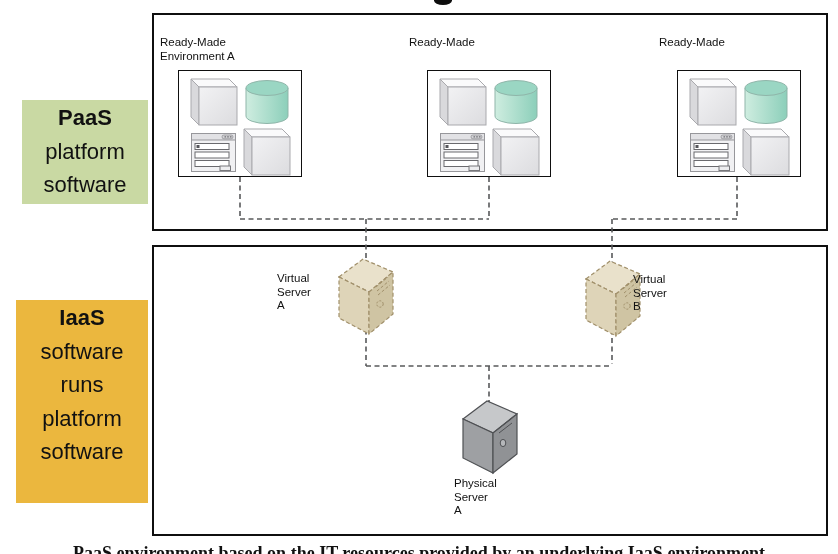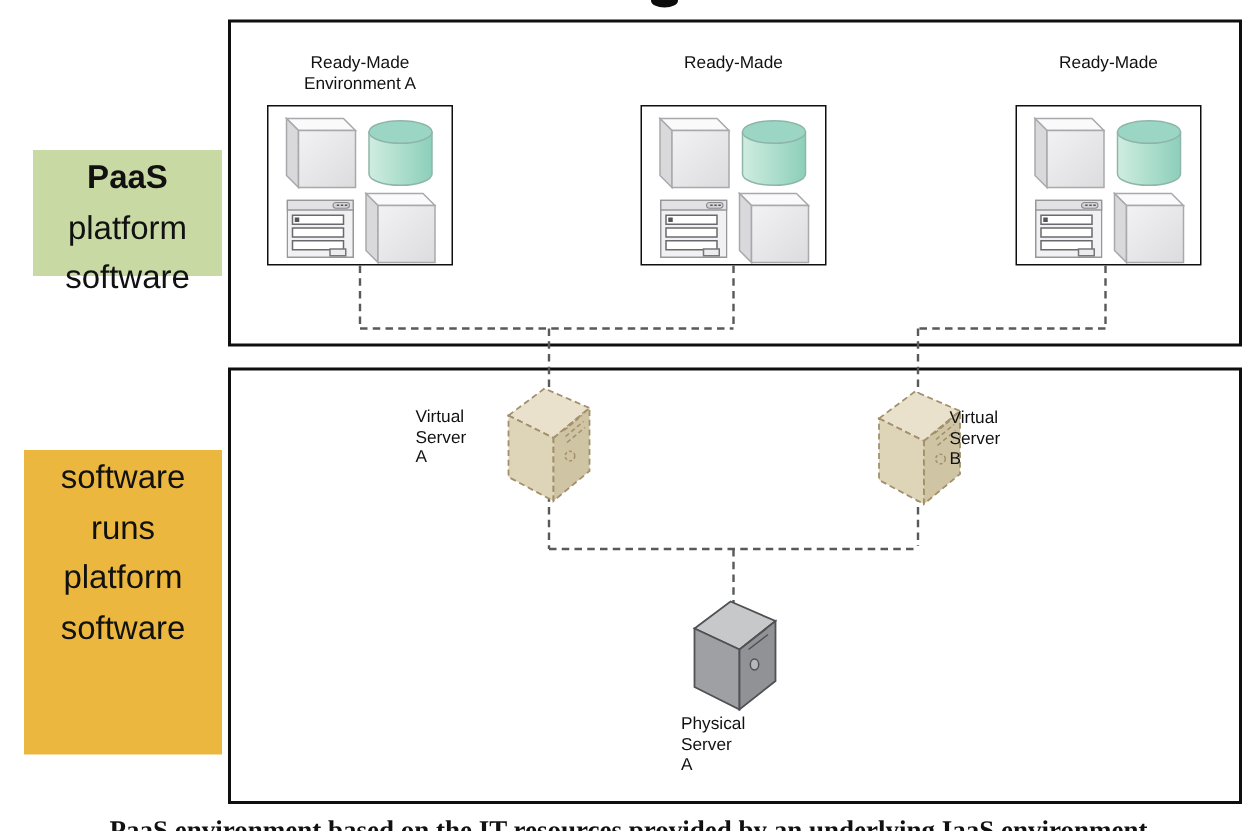--- a/index.html
+++ b/index.html
@@ -18,26 +18,26 @@
   .outer-box{
     position:absolute;background:#ffffff;border:2.5px solid #0f0f0f;
   }
   .paas-outer{left:152px;top:13px;width:676px;height:218px;}
   .iaas-outer{left:152px;top:245px;width:676px;height:291px;}
   
   .layer-label{
     position:absolute;text-align:center;font-size:22px;line-height:33.5px;
     color:#111;padding-top:1px;
   }
-  .paas-label{left:22px;top:100px;width:126px;height:84px;background:#C9D9A3;}
+  .paas-label{left:22px;top:100px;width:126px;height:104px;background:#C9D9A3;}
   .iaas-label{left:16px;top:300px;width:132px;height:203px;background:#EBB73E;}
   .layer-label .t{font-weight:bold;}
   
   .env-label{
-    position:absolute;width:160px;text-align:center;font-size:11.5px;
+    position:absolute;width:160px;text-align:left;font-size:11.5px;
     line-height:13.5px;color:#111;z-index:4;
   }
   .env-box{
     position:absolute;width:124px;height:107px;background:#ffffff;
     border:1.6px solid #0f0f0f;z-index:3;
     display:grid;grid-template-columns:1fr 1fr;grid-template-rows:1fr 1fr;
     padding:7px 8px;justify-items:center;align-items:center;row-gap:2px;
   }
   .env-a{left:178px;top:70px;} .env-b{left:427px;top:70px;} .env-c{left:677px;top:70px;}
   .lbl-a{left:160px;top:36px;} .lbl-b{left:409px;top:36px;} .lbl-c{left:659px;top:36px;}
@@ -122,20 +122,21 @@
     </g>
   </svg>
 
   <div class="layer-label paas-label">
     <div class="t">PaaS</div>
     <div>platform</div>
     <div>software</div>
   </div>
 
   <div class="layer-label iaas-label">
+    <div class="t">IaaS</div>
     <div>software</div>
     <div>runs</div>
     <div>platform</div>
     <div>software</div>
   </div>
 
   <div class="env-label lbl-a">
     <div>Ready-Made</div>
     <div>Environment A</div>
   </div>

